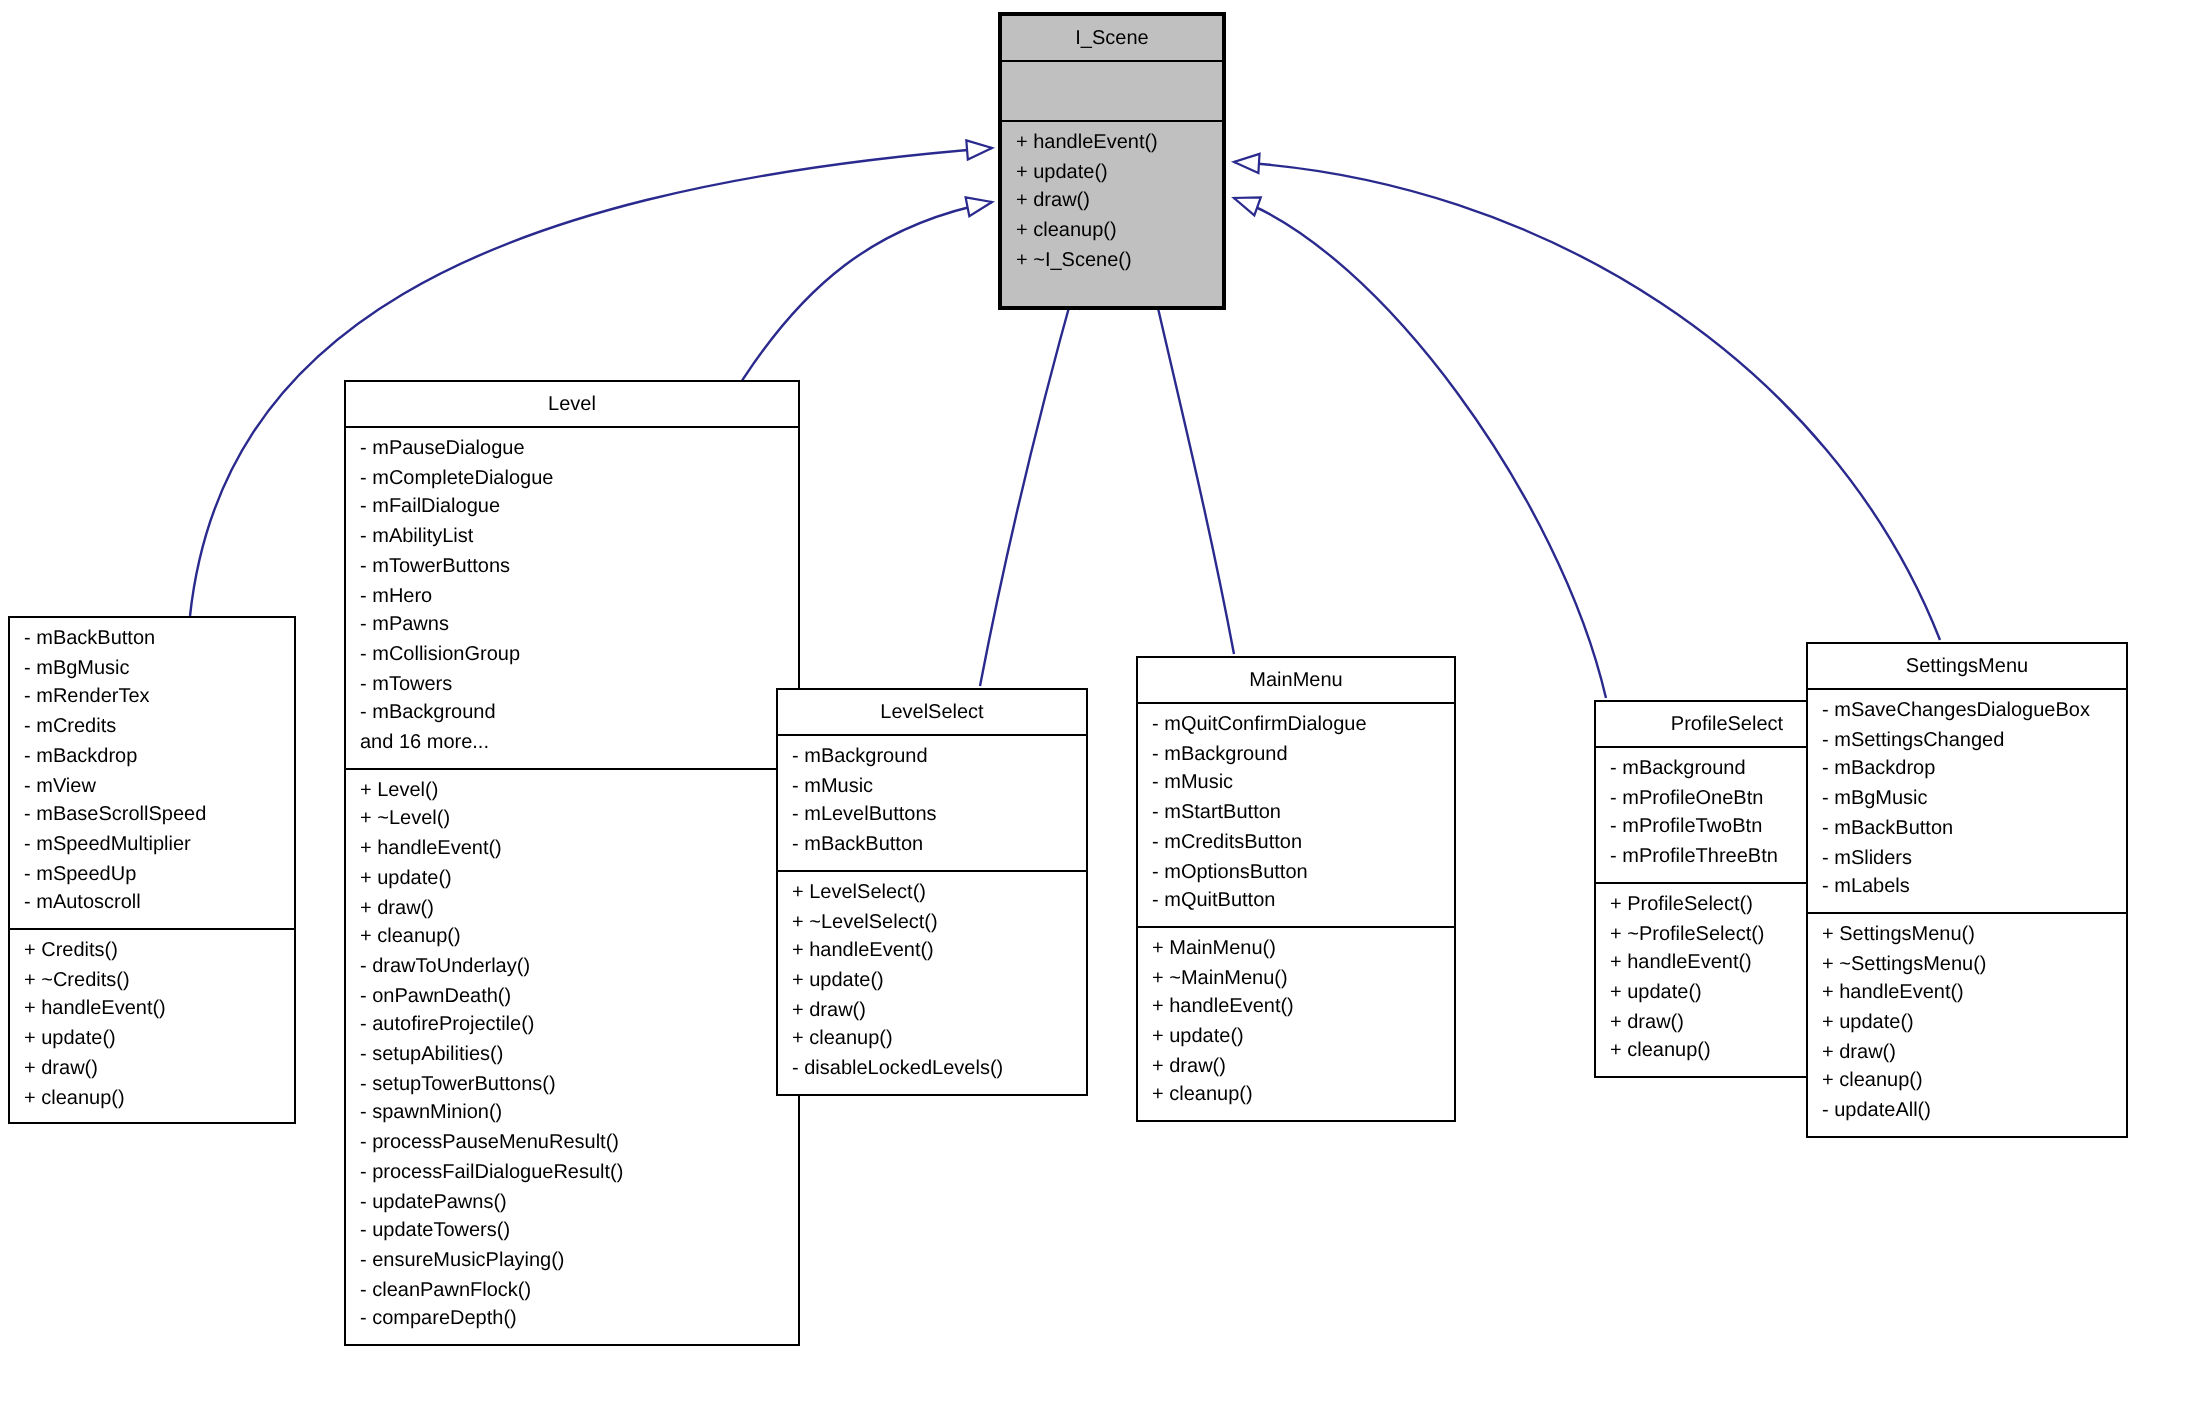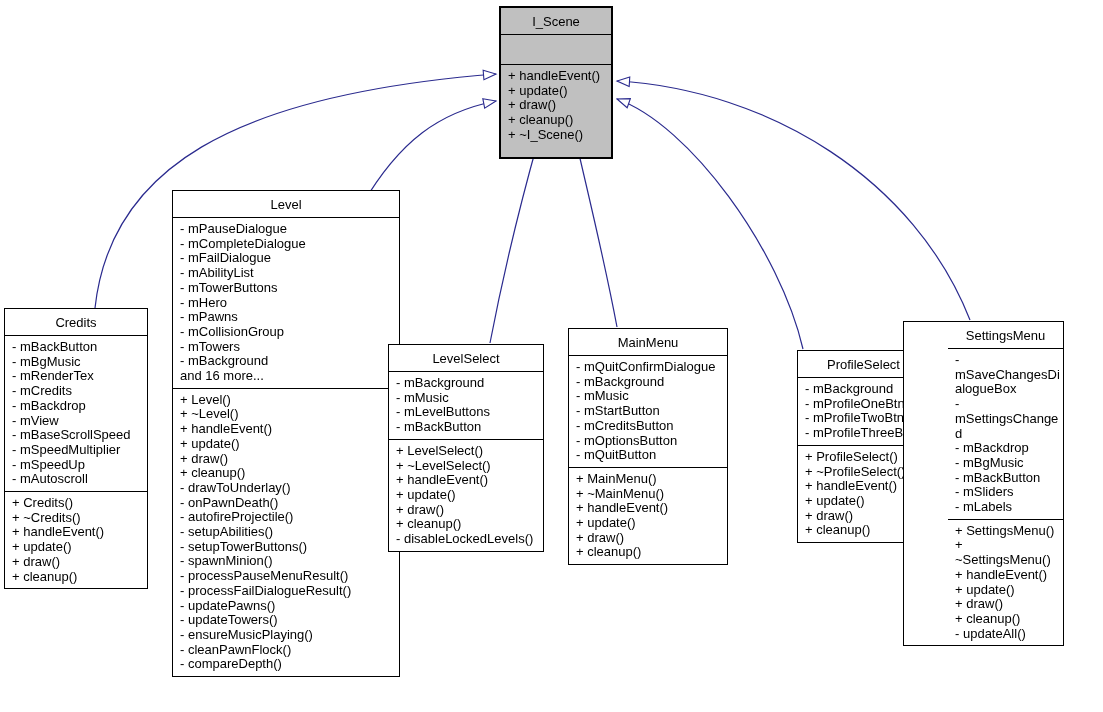--- a/index.html
+++ b/index.html
@@ -6,21 +6,21 @@
     margin: 0;
     padding: 0;
     background: #ffffff;
   }
   #canvas {
     position: relative;
     width: 1103px;
     height: 712px;
     background: #ffffff;
     font-family: "Liberation Sans", "DejaVu Sans", sans-serif;
-    font-size: 13px;
+    font-size: 10px;
     color: #000000;
     overflow: hidden;
   }
   #edges {
     position: absolute;
     left: 0;
     top: 0;
     width: 1103px;
     height: 712px;
     pointer-events: none;
@@ -88,21 +88,20 @@
     <div class="compartment methods">
         <div class="member-line">+ handleEvent()</div>
         <div class="member-line">+ update()</div>
         <div class="member-line">+ draw()</div>
         <div class="member-line">+ cleanup()</div>
         <div class="member-line">+ ~I_Scene()</div>
       </div>
   </div>
 
   <div class="class-box" style="left:4px; top:308px; width:144px;">
-    <div class="class-title">Credits</div>
     <div class="compartment attrs">
         <div class="member-line">- mBackButton</div>
         <div class="member-line">- mBgMusic</div>
         <div class="member-line">- mRenderTex</div>
         <div class="member-line">- mCredits</div>
         <div class="member-line">- mBackdrop</div>
         <div class="member-line">- mView</div>
         <div class="member-line">- mBaseScrollSpeed</div>
         <div class="member-line">- mSpeedMultiplier</div>
         <div class="member-line">- mSpeedUp</div>
@@ -207,21 +206,21 @@
     <div class="compartment methods">
         <div class="member-line">+ ProfileSelect()</div>
         <div class="member-line">+ ~ProfileSelect()</div>
         <div class="member-line">+ handleEvent()</div>
         <div class="member-line">+ update()</div>
         <div class="member-line">+ draw()</div>
         <div class="member-line">+ cleanup()</div>
       </div>
   </div>
 
-  <div class="class-box" style="left:903px; top:321px; width:161px;padding-left:44px;">
+  <div class="class-box" style="left:903px; top:321px; width:161px;">
     <div class="class-title">SettingsMenu</div>
     <div class="compartment attrs">
         <div class="member-line">- mSaveChangesDialogueBox</div>
         <div class="member-line">- mSettingsChanged</div>
         <div class="member-line">- mBackdrop</div>
         <div class="member-line">- mBgMusic</div>
         <div class="member-line">- mBackButton</div>
         <div class="member-line">- mSliders</div>
         <div class="member-line">- mLabels</div>
       </div>

